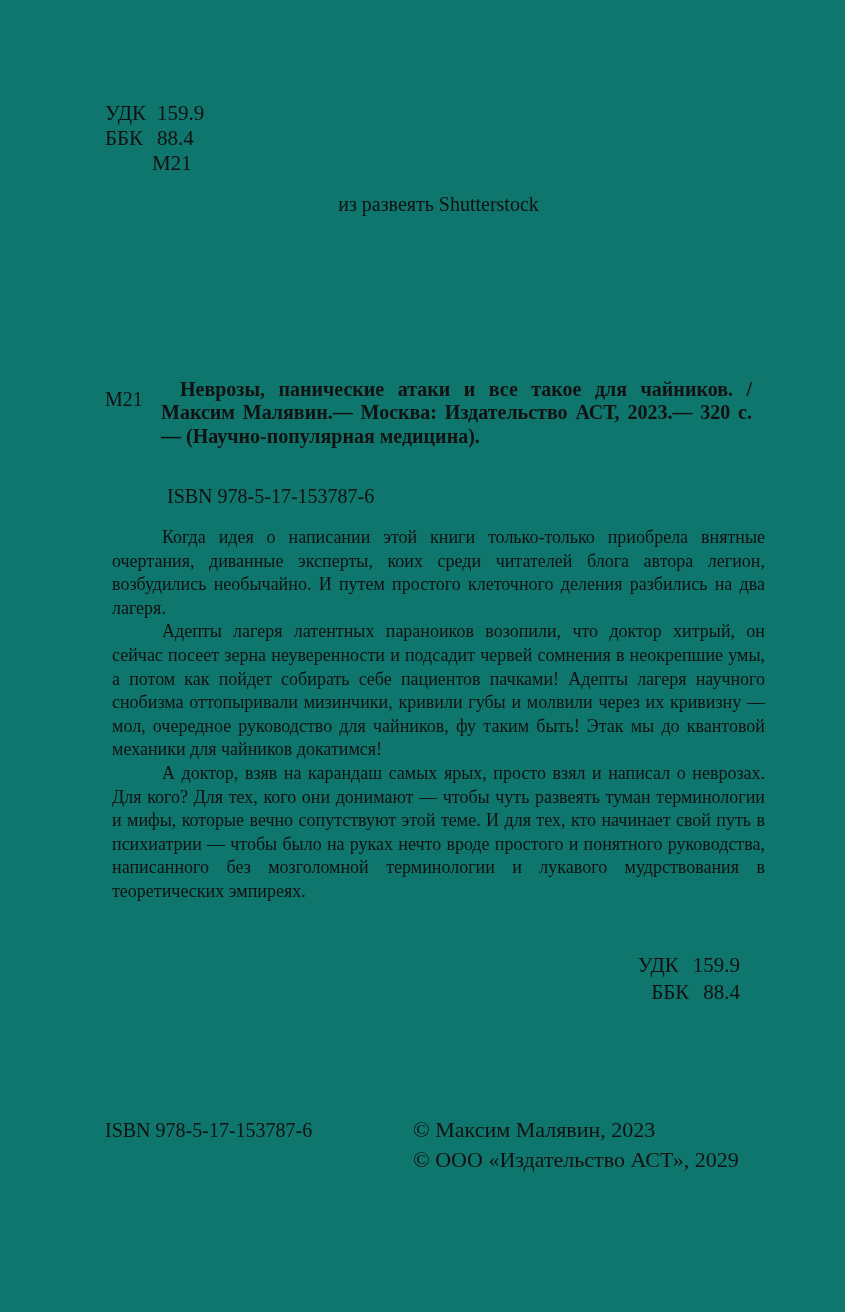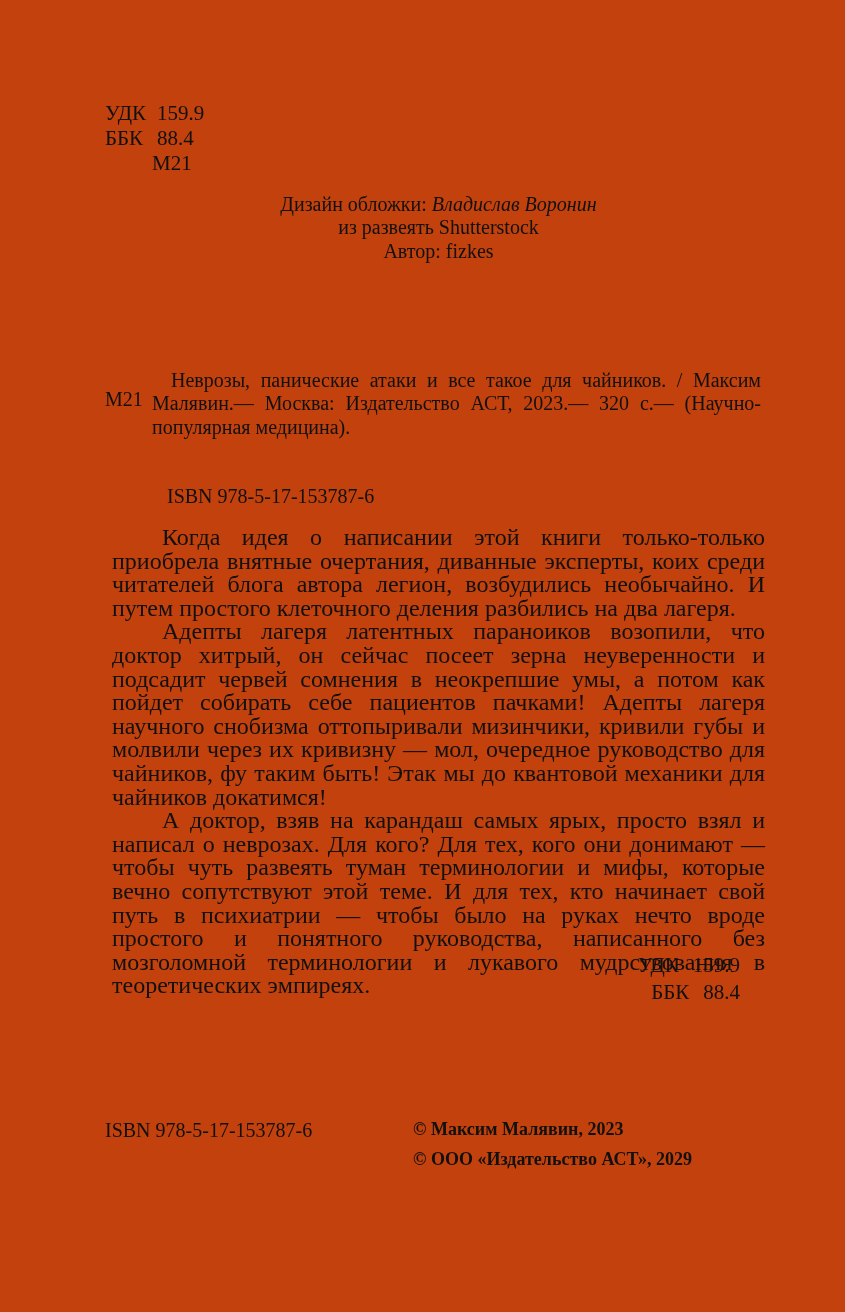--- a/index.html
+++ b/index.html
@@ -4,21 +4,21 @@
 <style>
   html, body {
     margin: 0;
     padding: 0;
     background: #ffffff;
   }
   .page {
     position: relative;
     width: 845px;
     height: 1312px;
-    background: #c2410c;
+    background: #0f766e;
     color: #111111;
     font-family: "Liberation Serif", "DejaVu Serif", serif;
     overflow: hidden;
   }
   
   .udk-top {
     position: absolute;
     left: 105px;
     top: 101px;
     font-size: 21px;
@@ -54,36 +54,37 @@
   }
   .biblio .text {
     margin-left: 43px;
     width: 617px;
     text-align: justify;
   }
   .biblio .text .hdr {
     font-weight: bold;
   }
   .biblio .text p {
-    margin: 4px;
+    margin: 13px;
     text-indent: 19px;
+    font-weight: bold;
   }
   .isbn-line {
     position: absolute;
     left: 167px;
     top: 485px;
     font-size: 20px;
   }
   
   .annotation {
     position: absolute;
     left: 112px;
     top: 526px;
     width: 653px;
-    font-size: 24px;
+    font-size: 18px;
     line-height: 23.6px;
     text-align: justify;
   }
   .annotation p {
     margin: 0;
     text-indent: 50px;
   }
   
   .udk-bottom {
     position: absolute;
@@ -99,46 +100,43 @@
   .footer-isbn {
     position: absolute;
     left: 105px;
     top: 1119px;
     font-size: 20px;
   }
   .footer-copyright {
     position: absolute;
     left: 413px;
     top: 1115px;
-    font-size: 18px;
+    font-size: 22px;
     line-height: 29.5px;
-    font-weight: bold;
   }
 </style>
 </head>
 <body>
 
 <div class="page">
 
   <div class="udk-top">
     <div class="row">
       <span class="lbl">УДК</span><span>159.9</span>
     </div>
     <div class="row">
       <span class="lbl">ББК</span><span>88.4</span>
     </div>
     <div class="row">
       <span class="m21">М21</span>
     </div>
   </div>
 
   <div class="credits">
-    <div><span>Дизайн обложки: </span><span class="italic">Владислав Воронин</span></div>
     <div>из развеять Shutterstock</div>
-    <div>Автор: fizkes</div>
   </div>
 
   <div class="biblio">
     <span class="code">М21</span>
     <div class="text">
       <p>Неврозы, панические атаки и все такое для чайников. / Максим Малявин.— Москва: Издательство АСТ, 2023.— 320 с.— (Научно-популярная медицина).</p>
     </div>
   </div>
 
   <div class="isbn-line">ISBN 978-5-17-153787-6</div>

